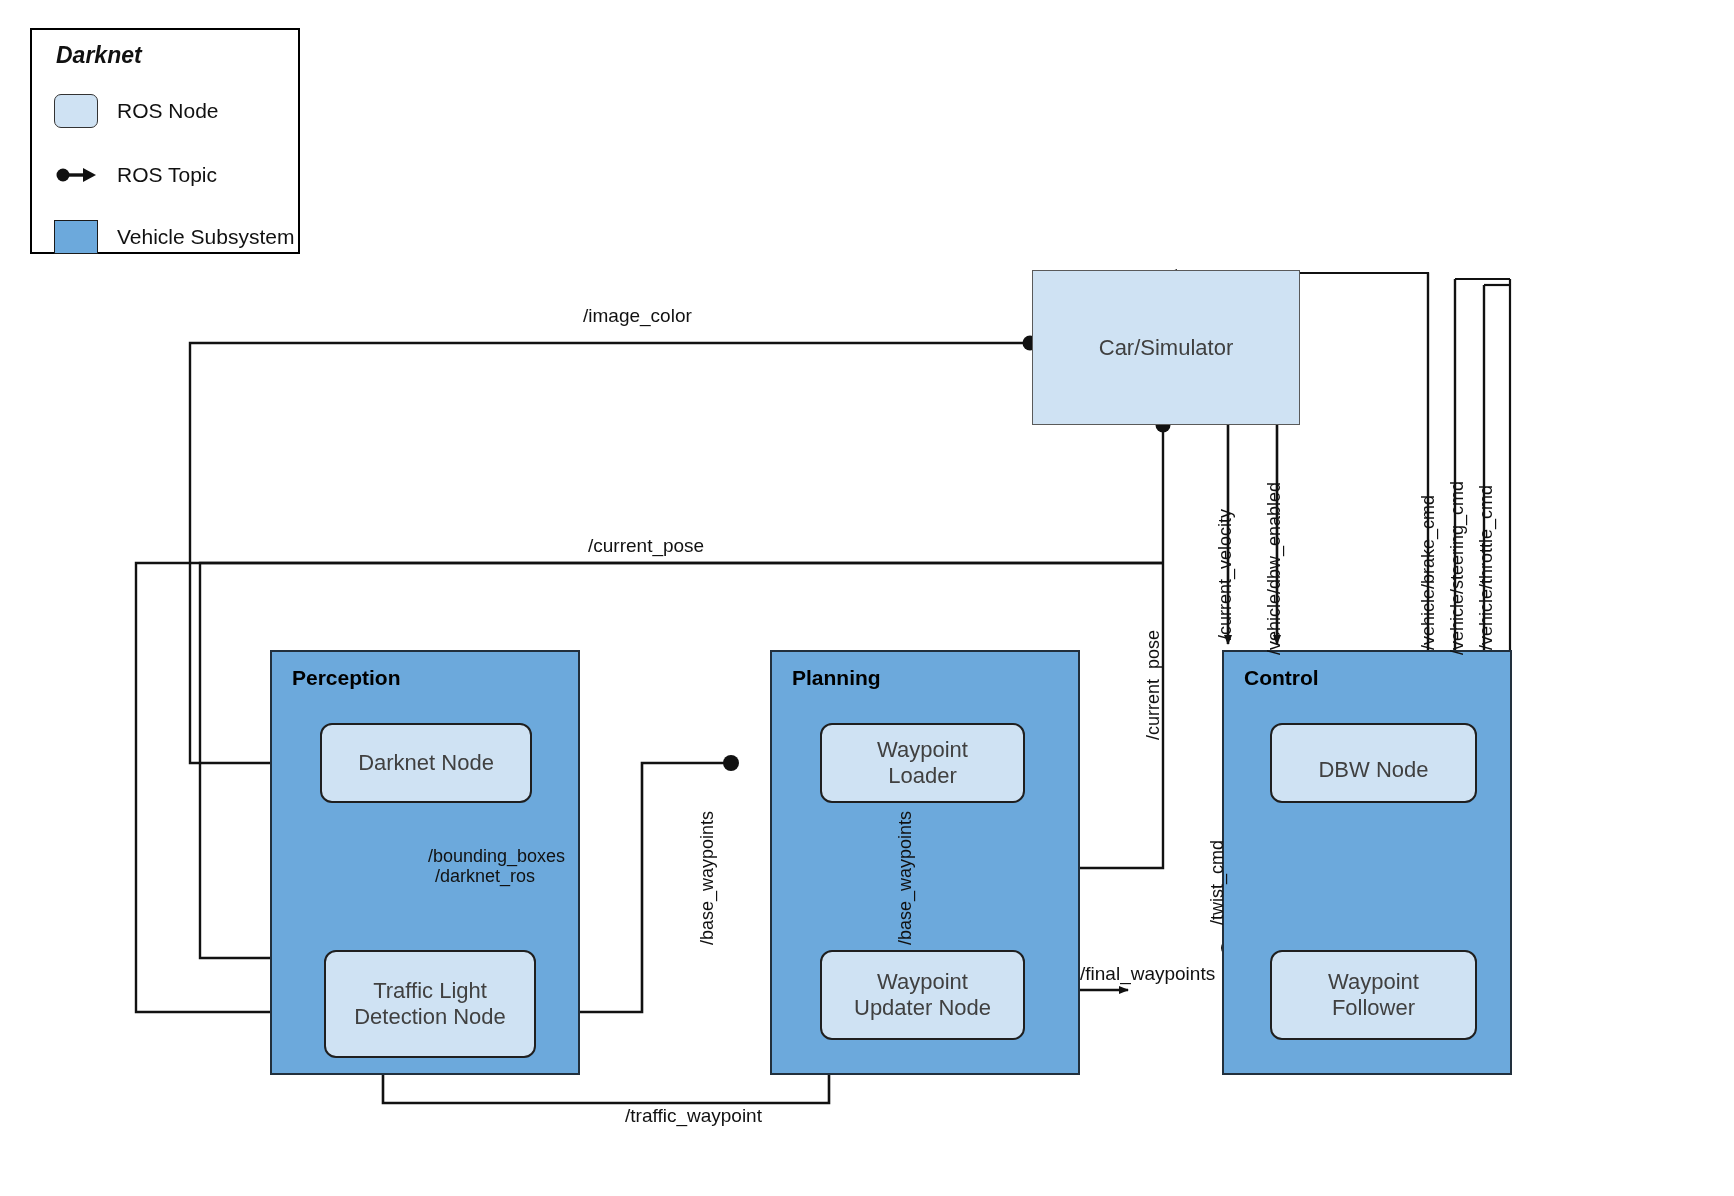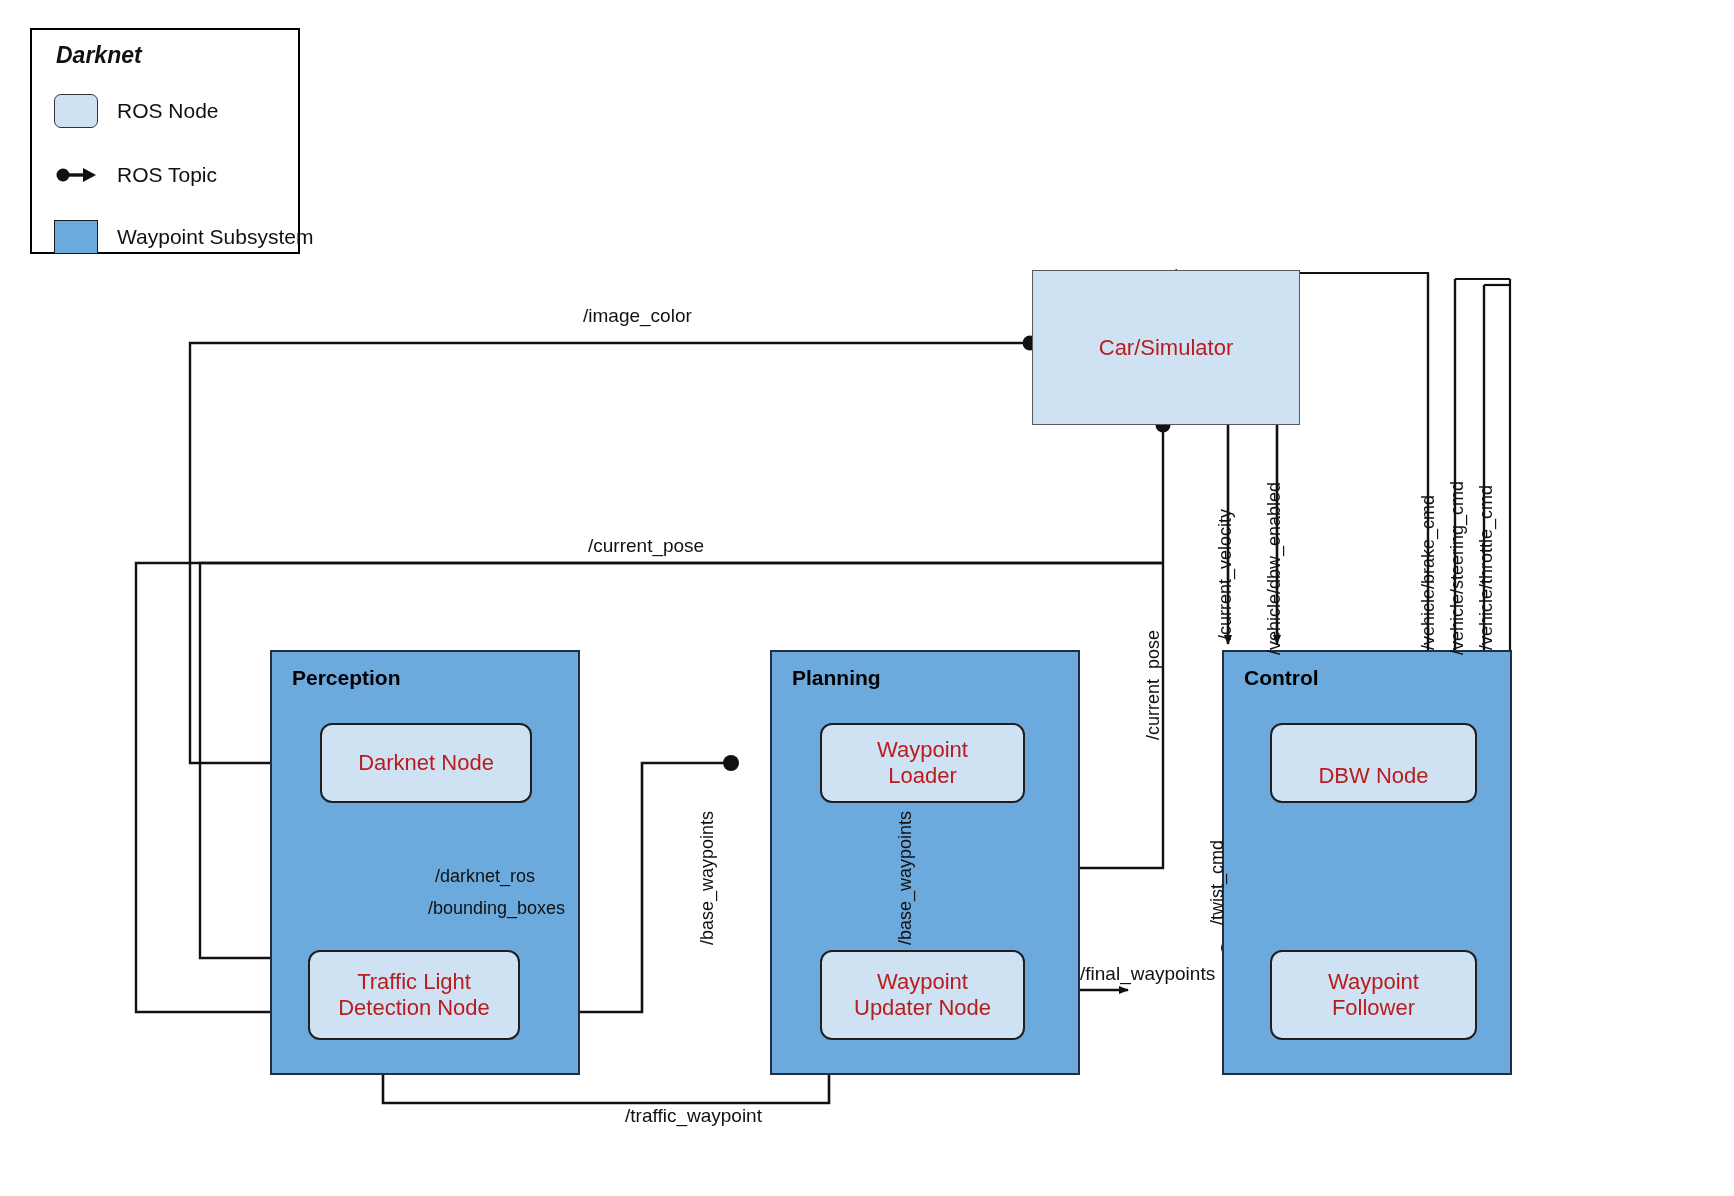--- a/index.html
+++ b/index.html
@@ -98,23 +98,23 @@
     position: absolute;
     background: #cfe2f3;
     border: 2px solid #1f1f1f;
     border-radius: 12px;
     box-sizing: border-box;
     display: flex;
     align-items: center;
     justify-content: center;
     text-align: center;
     font-size: 22px;
-    color: #b91c1c;
+    color: #404040;
     line-height: 1.18;
-    padding: 12px;
+    padding: 18px;
   }
   .node.square {
     border-radius: 0;
     border: 1.6px solid #5a5a5a;
   }
   .node span {
     display: block;
   }
   
   .elabel {
@@ -232,21 +232,21 @@
           <circle cx="9" cy="17" r="6.5" fill="#111111"></circle>
           <line x1="9" y1="17" x2="31" y2="17" stroke="#111111" stroke-width="3.4"></line>
           <path d="M29,10 L42,17 L29,24 z" fill="#111111"></path>
         </svg>
       </div>
       <div class="legend-label">ROS Topic</div>
     </div>
 
     <div class="legend-row" style="top:190px;">
       <div class="legend-swatch-sub"></div>
-      <div class="legend-label">Waypoint Subsystem</div>
+      <div class="legend-label">Vehicle Subsystem</div>
     </div>
   </div>
 
   <div class="subsystem" style="left:270px; top:650px; width:310px; height:425px;padding-left:8px;">
     <div class="subsystem-title">Perception</div>
   </div>
 
   <div class="subsystem" style="left:770px; top:650px; width:310px; height:425px;">
     <div class="subsystem-title">Planning</div>
   </div>
@@ -256,21 +256,21 @@
   </div>
 
   <div class="node square" style="left:1032px; top:270px; width:268px; height:155px;">
     <span>Car/Simulator</span>
   </div>
 
   <div class="node" style="left:320px; top:723px; width:212px; height:80px;">
     <span>Darknet Node</span>
   </div>
 
-  <div class="node" style="left:308px; top:950px; width:212px; height:90px;align-items:center;">
+  <div class="node" style="left:324px; top:950px; width:212px; height:108px;align-items:center;">
     <div>
       <span>Traffic Light</span>
       <span>Detection Node</span>
     </div>
   </div>
 
   <div class="node" style="left:820px; top:723px; width:205px; height:80px;">
     <div>
       <span>Waypoint</span>
       <span>Loader</span>
@@ -293,21 +293,21 @@
       <span>Waypoint</span>
       <span>Follower</span>
     </div>
   </div>
 
   <div class="elabel big" style="left:583px; top:305px;">/image_color</div>
 
   <div class="elabel big" style="left:588px; top:535px;">/current_pose</div>
 
   <div class="elabel" style="left:435px; top:866px;">/darknet_ros</div>
-  <div class="elabel" style="left:428px; top:898px;text-align:center;">/bounding_boxes</div>
+  <div class="elabel" style="left:428px; top:846px;text-align:center;">/bounding_boxes</div>
 
   <div class="elabel vert" style="left:697px; top:945px;">/base_waypoints</div>
 
   <div class="elabel vert" style="left:895px; top:945px;">/base_waypoints</div>
 
   <div class="elabel vert" style="left:1143px; top:740px;">/current_pose</div>
 
   <div class="elabel big" style="left:1080px; top:963px;">/final_waypoints</div>
 
   <div class="elabel vert" style="left:1207px; top:925px;">/twist_cmd</div>

